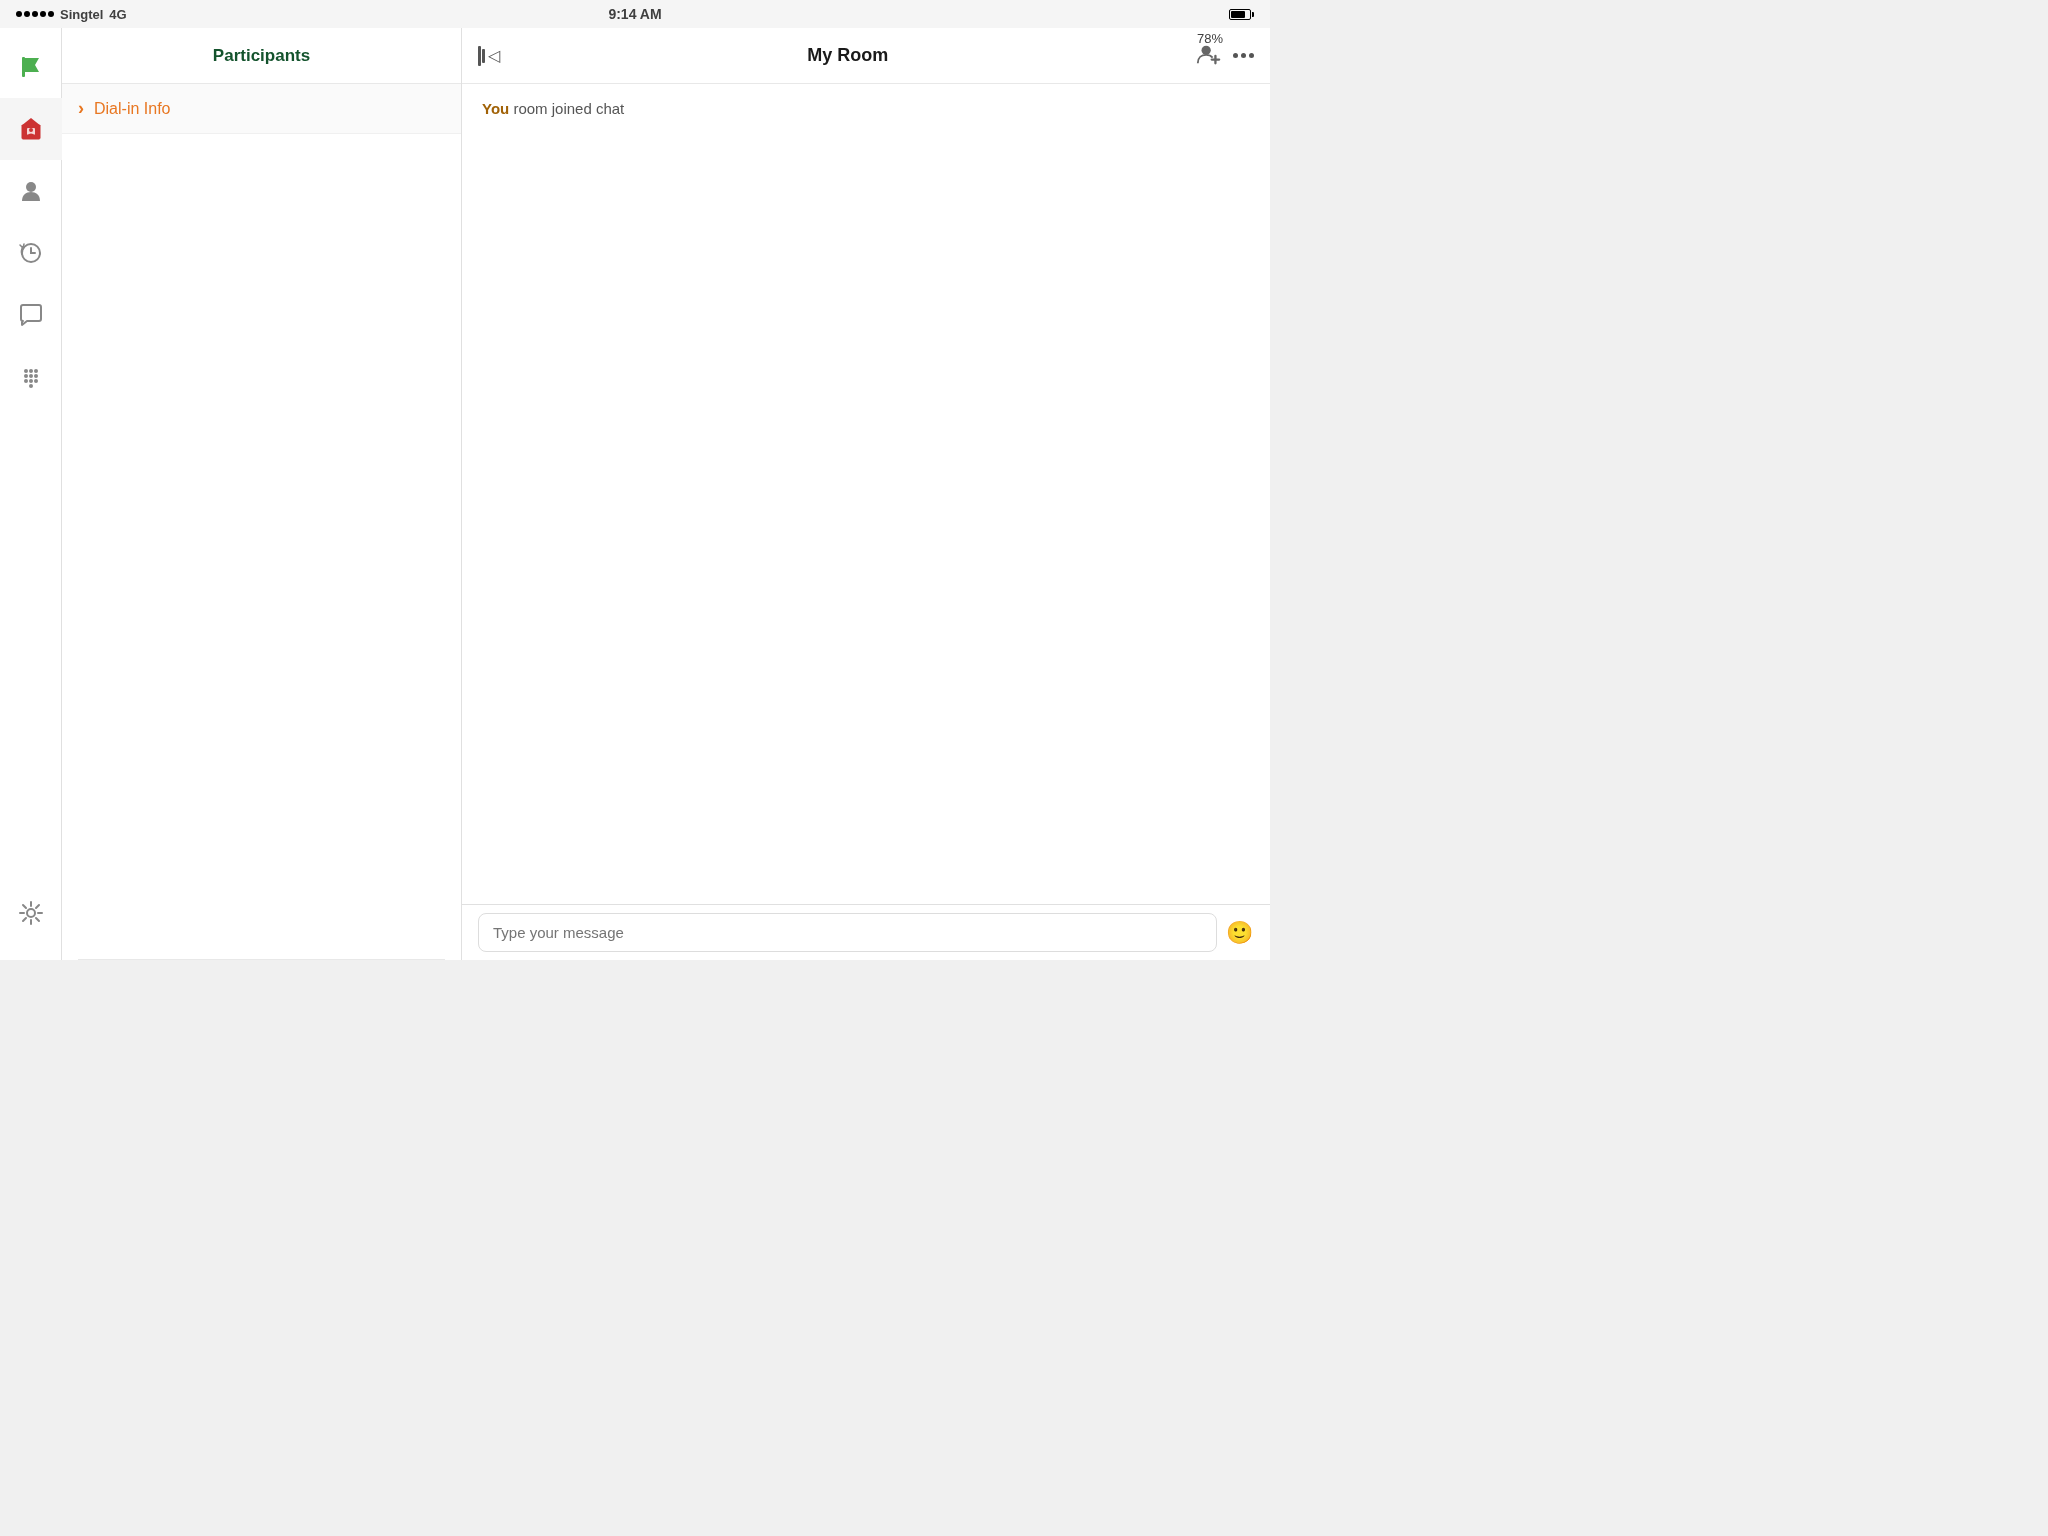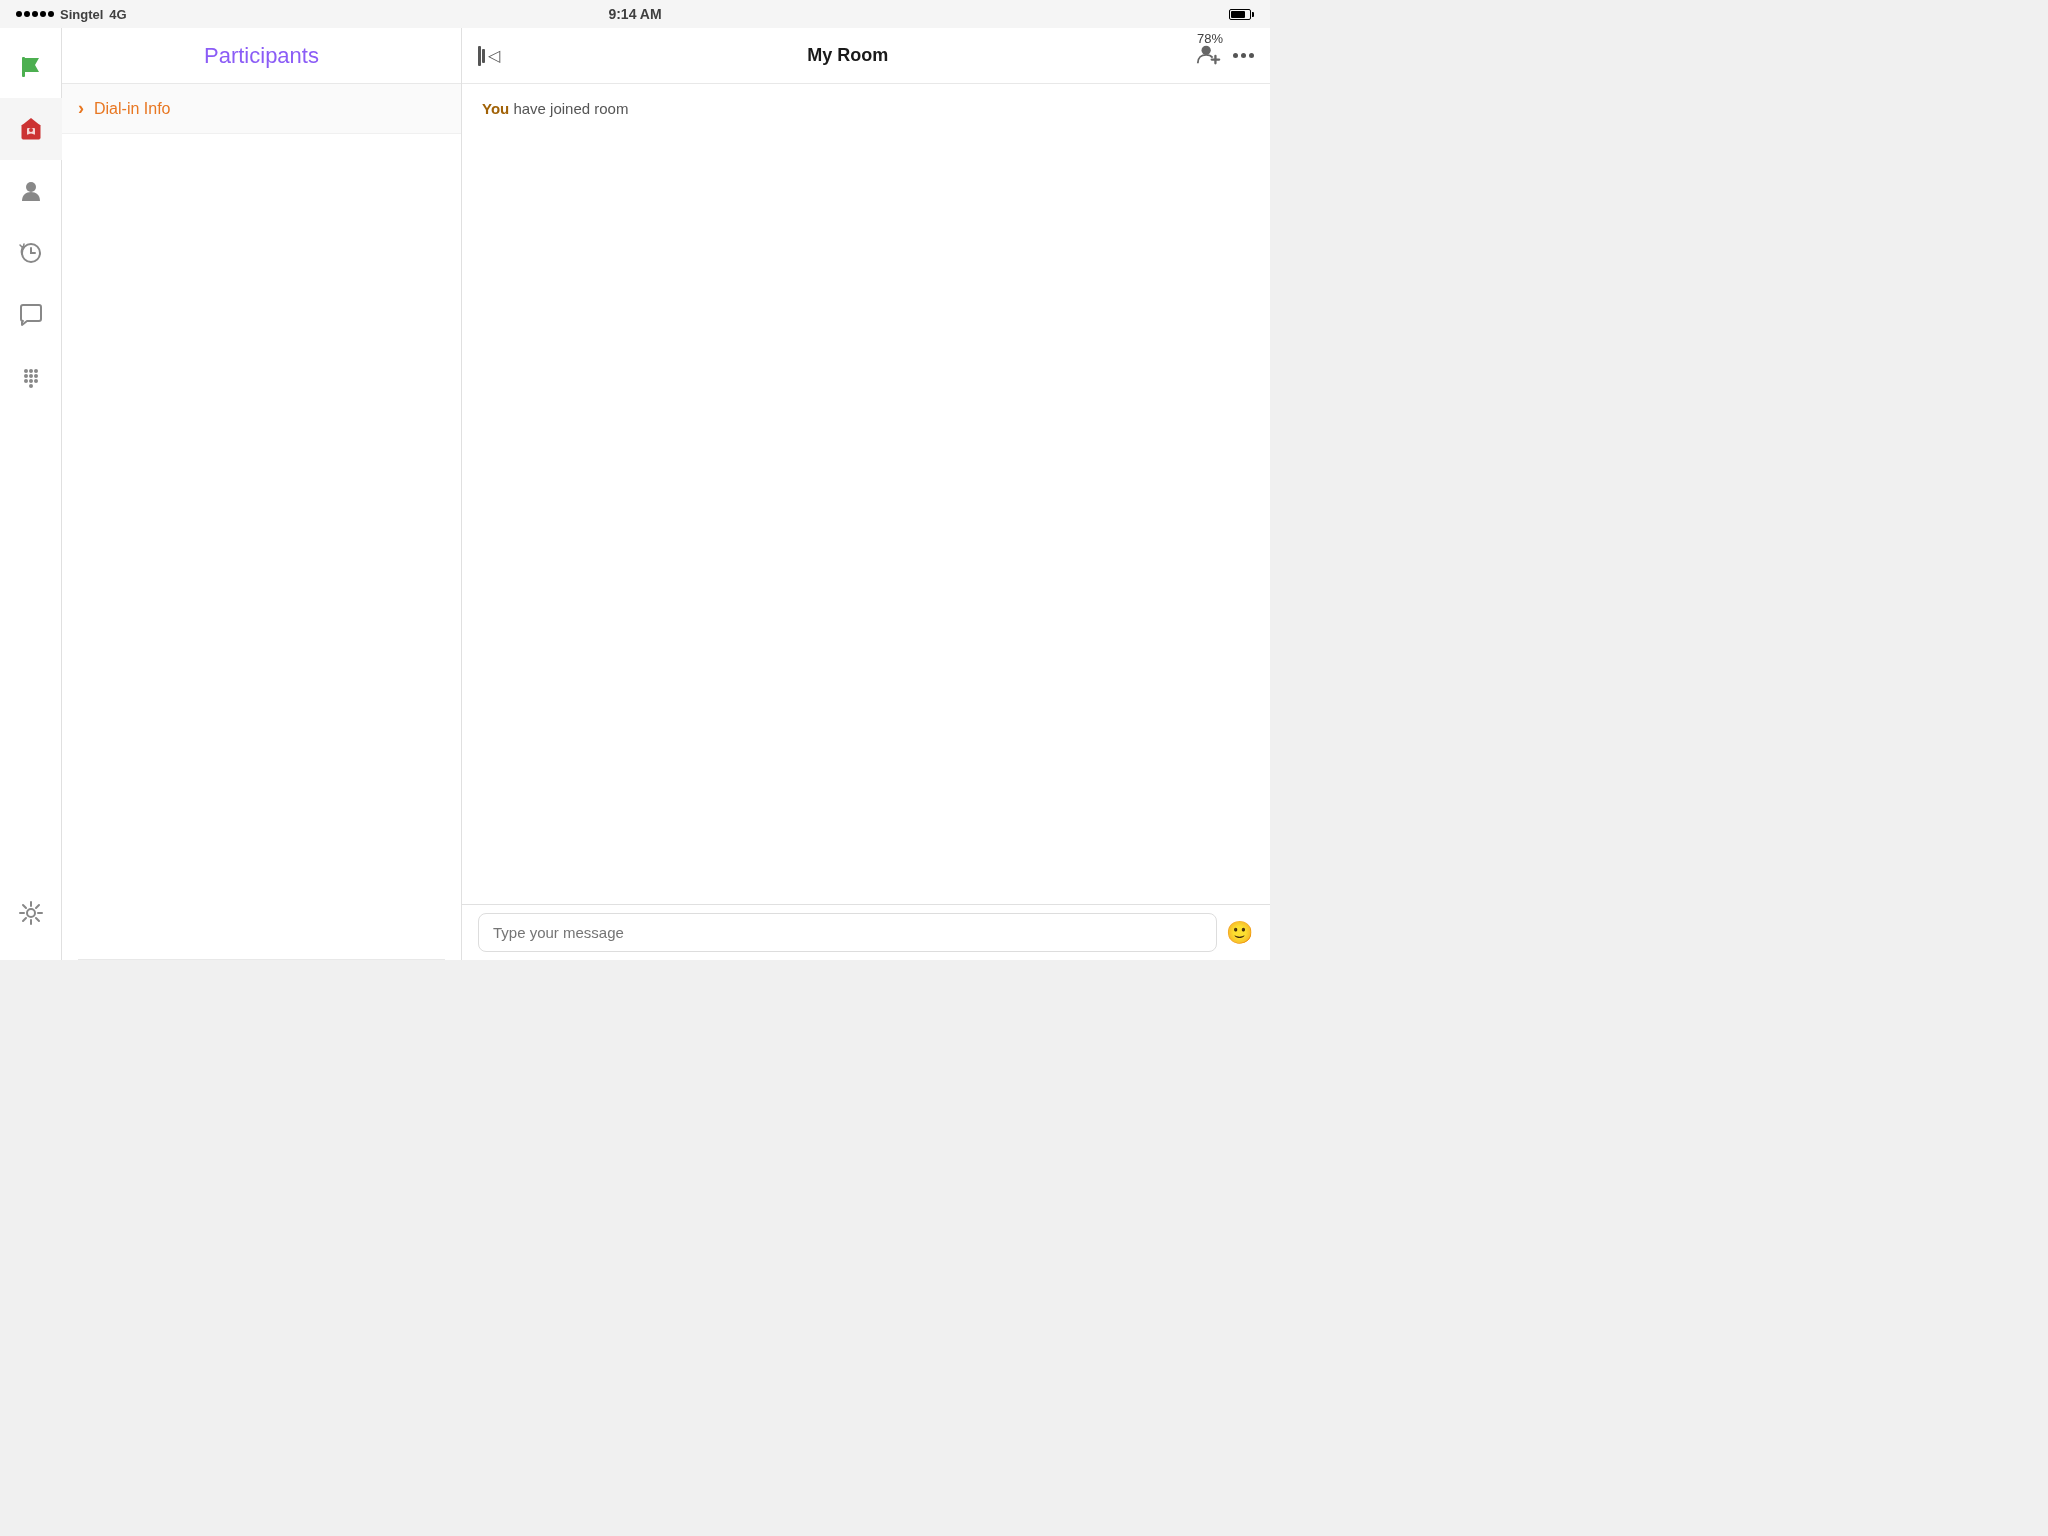--- a/index.html
+++ b/index.html
@@ -165,23 +165,23 @@
     .participants-header {
       height: 56px;
       display: flex;
       align-items: center;
       justify-content: center;
       border-bottom: 1px solid #e8e8e8;
       padding: 0 16px;
     }
 
     .participants-title {
-      font-size: 22px;
-      font-weight: 400;
-      color: #8b5cf6;
+      font-size: 17px;
+      font-weight: 700;
+      color: #14532d;
     }
 
     .participants-content {
       flex: 1;
       overflow-y: auto;
     }
 
     .dial-in-row {
       display: flex;
       align-items: center;
@@ -489,21 +489,21 @@
             <div class="dot"></div>
             <div class="dot"></div>
             <div class="dot"></div>
           </div>
         </div>
       </div>
     </div>
 
     <div class="chat-messages">
       <div class="system-message">
-        <span class="bold">You</span><span> have joined room</span>
+        <span class="bold">You</span><span> room joined chat</span>
       </div>
     </div>
 
     <div class="chat-input-container">
       <input type="text" class="chat-input" placeholder="Type your message" style="">
       <div class="emoji-btn">🙂</div>
     </div>
   </div>
 
 </div>

